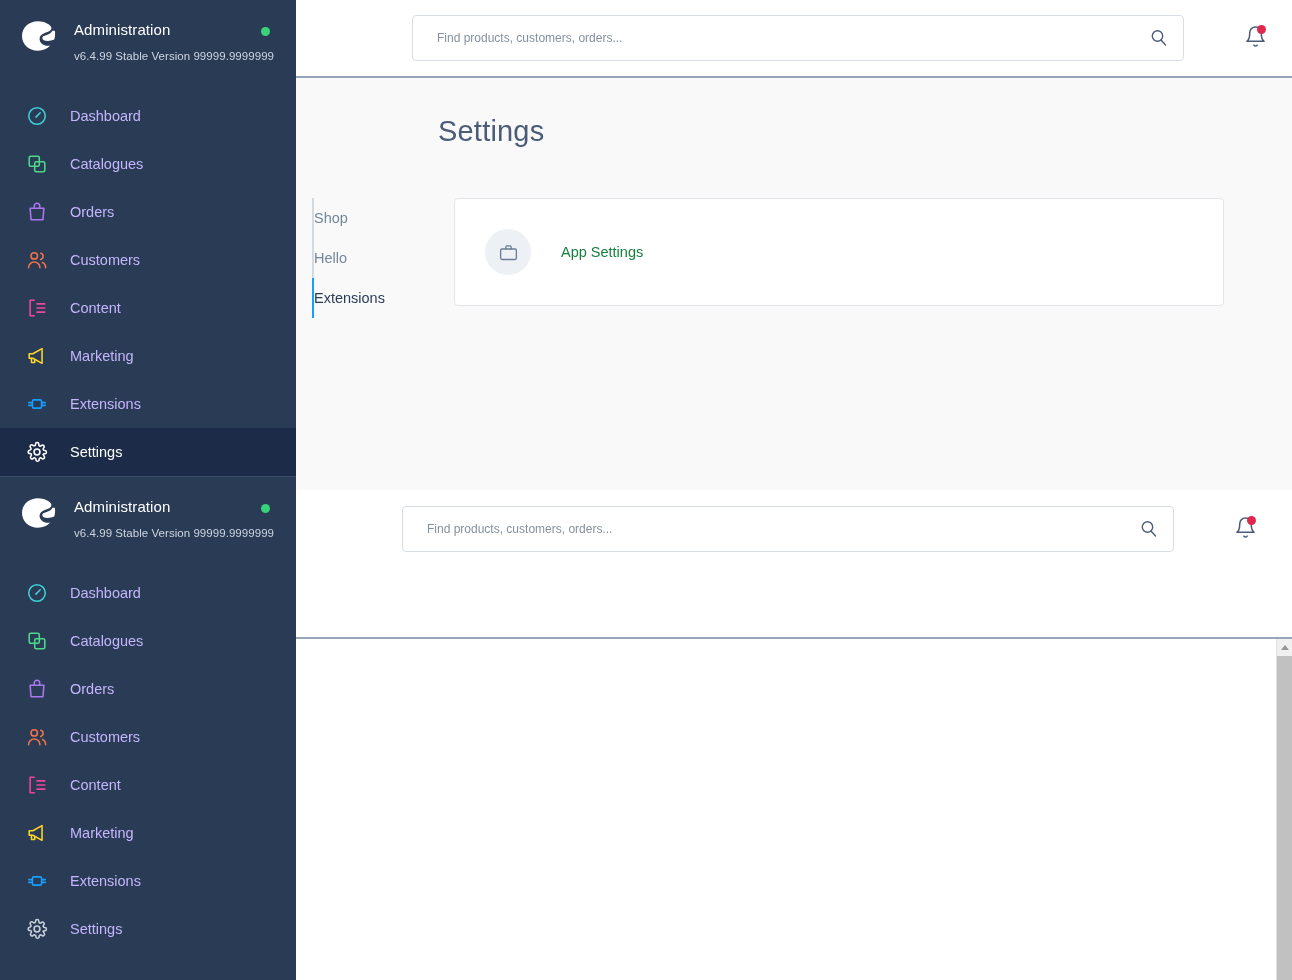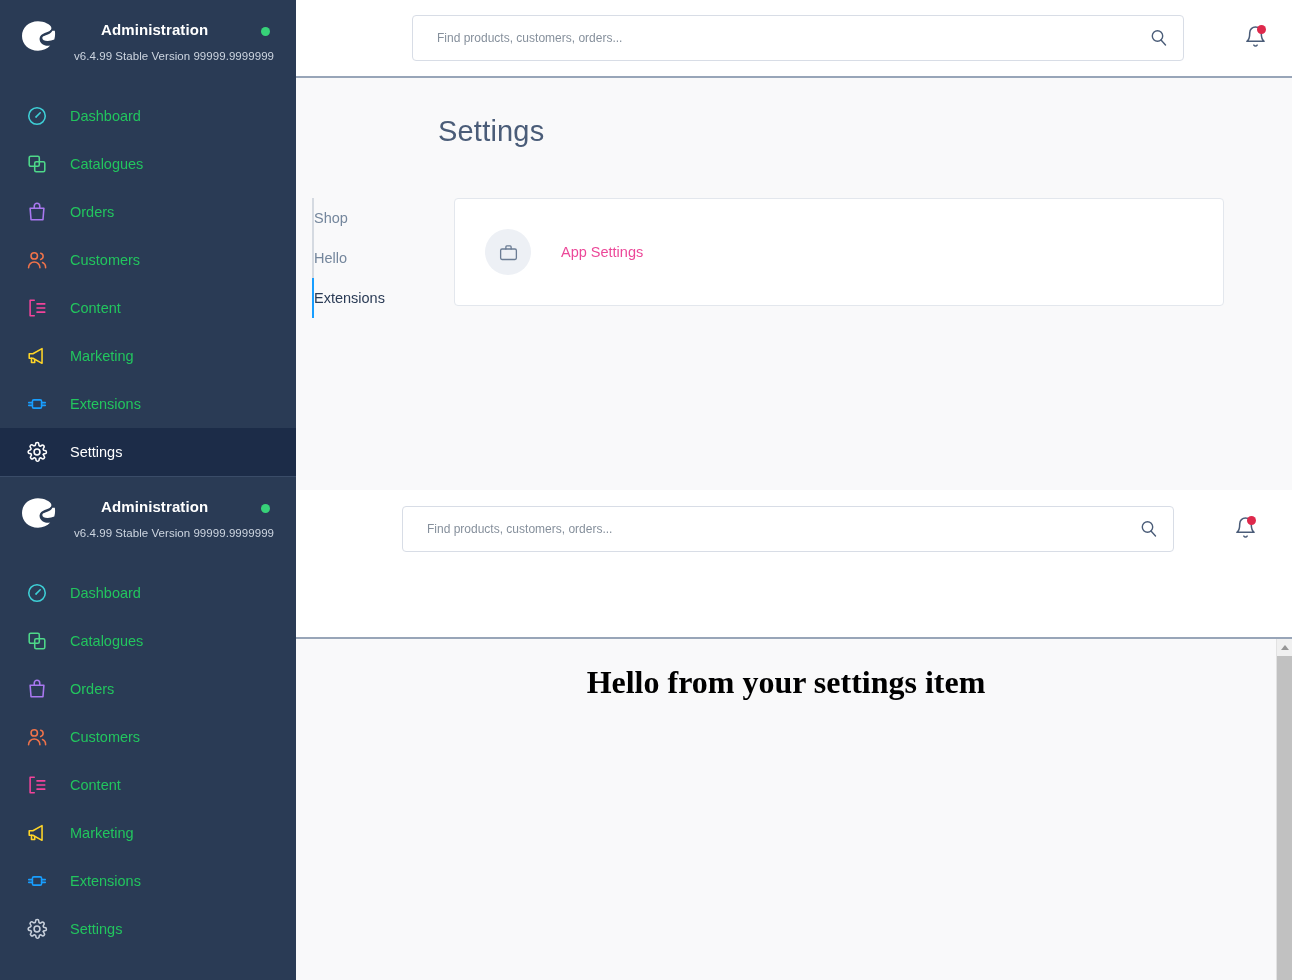--- a/index.html
+++ b/index.html
@@ -21,35 +21,35 @@
   .sb-block { position: relative; }
   .sb-header {
     display: flex; align-items: flex-start;
     padding: 18px 16px 0 16px;
     height: 80px;
     position: relative;
   }
   .sb-logo { width: 44px; height: 44px; flex: 0 0 44px; position: relative; margin-top: -4px; }
   .sb-titles { margin-left: 14px; padding-top: 3px; }
   .sb-app-title {
-    color: #ffffff; font-size: 15px; font-weight: bold; letter-spacing: .1px; margin-left: 27px;
+    color: #ffffff; font-size: 15px; font-weight: normal; letter-spacing: .1px;
   }
   .sb-version {
     color: #cdd5e0; font-size: 11.5px; margin-top: 12px; letter-spacing: .05px;
   }
   .sb-dot {
     position: absolute; right: 26px; top: 27px;
     width: 9px; height: 9px; border-radius: 50%;
     background: #37d279;
   }
   .sb-nav { padding-top: 12px; }
   .sb-item {
     display: flex; align-items: center;
     height: 48px; padding-left: 24px;
-    color: #22c55e; font-size: 14.5px;
+    color: #c4b5fd; font-size: 14.5px;
     cursor: pointer;
   }
   .sb-item.active { background: #1c2c48; color: #ffffff; }
   .sb-ico {
     width: 26px; height: 26px; flex: 0 0 26px;
     margin-right: 20px;
     display: flex; align-items: center; justify-content: center;
   }
   .sb-ico svg { display: block; }
   .sb-label { line-height: 1; }
@@ -124,21 +124,21 @@
     border: 1px solid #e3e7ed; border-radius: 4px;
     display: flex; align-items: center;
     padding-left: 30px;
   }
   .card-ico-circle {
     width: 46px; height: 46px; border-radius: 50%;
     background: #edf0f5;
     display: flex; align-items: center; justify-content: center;
     flex: 0 0 46px;
   }
-  .card-label { margin-left: 30px; font-size: 14.5px; color: #ec4899; }
+  .card-label { margin-left: 30px; font-size: 14.5px; color: #15803d; }
 
   
   .gap-white {
     position: absolute; left: 0; top: 568px; width: 996px; height: 69px;
     background: #ffffff;
   }
 
   
   .frame {
     position: absolute; left: 0; top: 639px;
@@ -444,23 +444,20 @@
             <path d="M13.7 21a2 2 0 0 1-3.4 0"></path>
           </svg>
         </span>
         <span class="bell-dot"></span>
       </div>
     </div>
 
     <div class="gap-white"></div>
     <div class="hr-strong" style="top:637px;"></div>
 
-    <div class="frame">
-      <div class="frame-heading">Hello from your settings item</div>
-    </div>
 
     <div class="scrollbar">
       <div class="sb-arrow-up">
           <span class="tri"></span>
         </div>
       <div class="sb-thumb"></div>
     </div>
 
   </div>
 </div>

